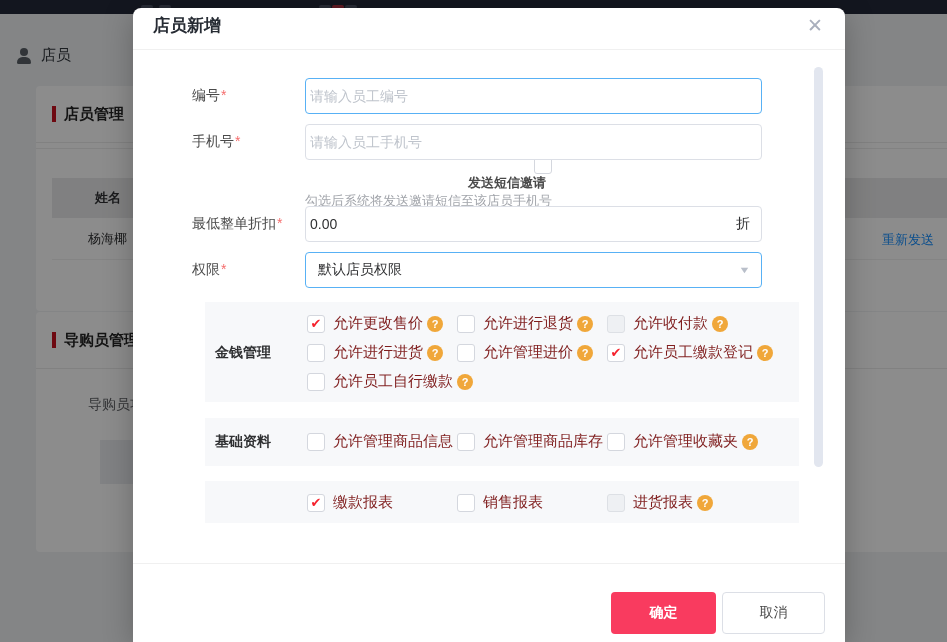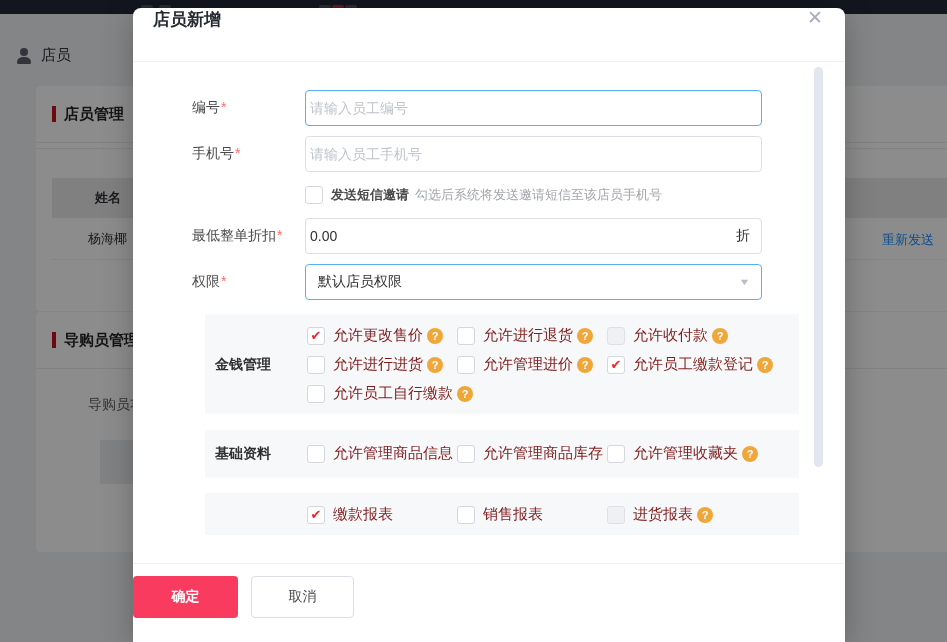--- a/index.html
+++ b/index.html
@@ -30,40 +30,40 @@
   .tcell-name { font-size:13px; color:#303133; padding-left:36px; }
   .tlink { position:absolute; left:846px; top:145px; font-size:13px; color:#1890ff; white-space:nowrap; }
   .sub-label { position:absolute; left:52px; top:84px; font-size:14px; color:#606266; }
   .grey-box { position:absolute; left:64px; top:128px; width:430px; height:44px; background:#ebedf0; }
 
   .mask { position:absolute; inset:0; background:rgba(0,0,0,0.45); z-index:5; }
 
   
   .modal { position:absolute; z-index:10; left:133px; top:8px; width:712px; height:634px;
            background:#fff; border-radius:8px 8px 0 0; box-shadow:0 6px 30px rgba(0,0,0,0.25); }
-  .modal-header { height:54px; display:flex; align-items:flex-start; justify-content:space-between;
+  .modal-header { height:42px; display:flex; align-items:center; justify-content:space-between;
                   padding:0 22px 6px 20px; border-bottom:1px solid #f0f0f0; }
   .modal-title { font-size:17px; font-weight:bold; color:#262b33; }
   .close-btn { font-size:19px; color:#a9afbd; cursor:pointer; line-height:1; }
 
   .modal-body { position:relative; height:497px; overflow:hidden; padding:28px 60px 0 48px; }
   .frow { display:flex; }
   .flabel { width:124px; padding-left:11px; padding-top:9px; font-size:14px; color:#4a4a4a; flex:none; }
   .req { color:#f56c6c; margin-left:1px; }
   .fctrl { width:457px; flex:none; position:relative; }
   .ipt { width:457px; height:36px; border:1px solid #dcdfe6; border-radius:4px; padding:0 4px;
          font-size:14px; color:#303133; font-family:inherit; outline:none; background:#fff; }
   .ipt::placeholder { color:#bfc4cc; }
   .ipt.focus { border-color:#58b1f5; }
   .suffix { position:absolute; right:12px; top:9px; font-size:14px; color:#303133; }
   .mb10 { margin-bottom:10px; } .mb12 { margin-bottom:12px; } .mb14 { margin-bottom:14px; }
   .mb15 { margin-bottom:15px; } .mb16 { margin-bottom:16px; }
 
   .sms-row { height:22px; align-items:center; }
-  .sms-ctrl { display:flex; align-items:flex-end; }
+  .sms-ctrl { display:flex; align-items:flex-end;flex-direction:column; }
   .sms-label { font-size:13px; font-weight:bold; color:#4a4a4a; margin:0 6px 0 8px; }
   .sms-hint { font-size:13px; color:#a2a5ab; }
 
   .select { width:457px; height:36px; border:1px solid #58b1f5; border-radius:4px; padding:0 12px;
             display:flex; align-items:center; justify-content:space-between; cursor:pointer;text-align:right; }
   .select-value { font-size:14px; color:#303133; }
   .chevron { font-size:9px; color:#b9bfca; transform:scaleX(1.4); }
 
   .perm-section { display:flex; background:#f7f8fa; margin-left:24px; width:594px; padding:7px 0 6px 0; }
   .sec2 { padding:9px 0 10px 0; }
@@ -76,21 +76,21 @@
          color:#f5222d; line-height:1; cursor:pointer; }
   .cbx.dis { background:#eef0f3; border-color:#dde0e5; }
   .perm-label { font-size:15px; color:#7f1d1d; margin:0 4px 0 8px; white-space:nowrap; }
   .help-badge { width:16px; height:16px; flex:none; border-radius:50%; background:#f0a73a; color:#fff;
                 font-size:11px; font-weight:bold; display:flex; align-items:center; justify-content:center; }
 
   .scroll-thumb { position:absolute; left:681px; top:59px; width:9px; height:400px;
                   background:#e2e6ef; border-radius:5px; }
 
   .modal-footer { position:absolute; left:0; right:0; top:555px; bottom:0; border-top:1px solid #f0f0f0;
-                  display:flex; justify-content:flex-start; padding:12px 20px 0 0; gap:13px; }
+                  display:flex; justify-content:flex-end; padding:28px 20px 0 0; gap:6px; }
   .btn { height:42px; border-radius:4px; font-size:14px; font-family:inherit; cursor:pointer; }
   .btn-confirm { width:105px; background:#f93b5f; color:#fff; border:none; font-weight:bold; }
   .btn-cancel  { width:103px; background:#fff; color:#4a4a4a; border:1px solid #dcdfe6; }
 </style>
 </head>
 <body>
 
 <div class="screen">
 
   <div class="topbar">

